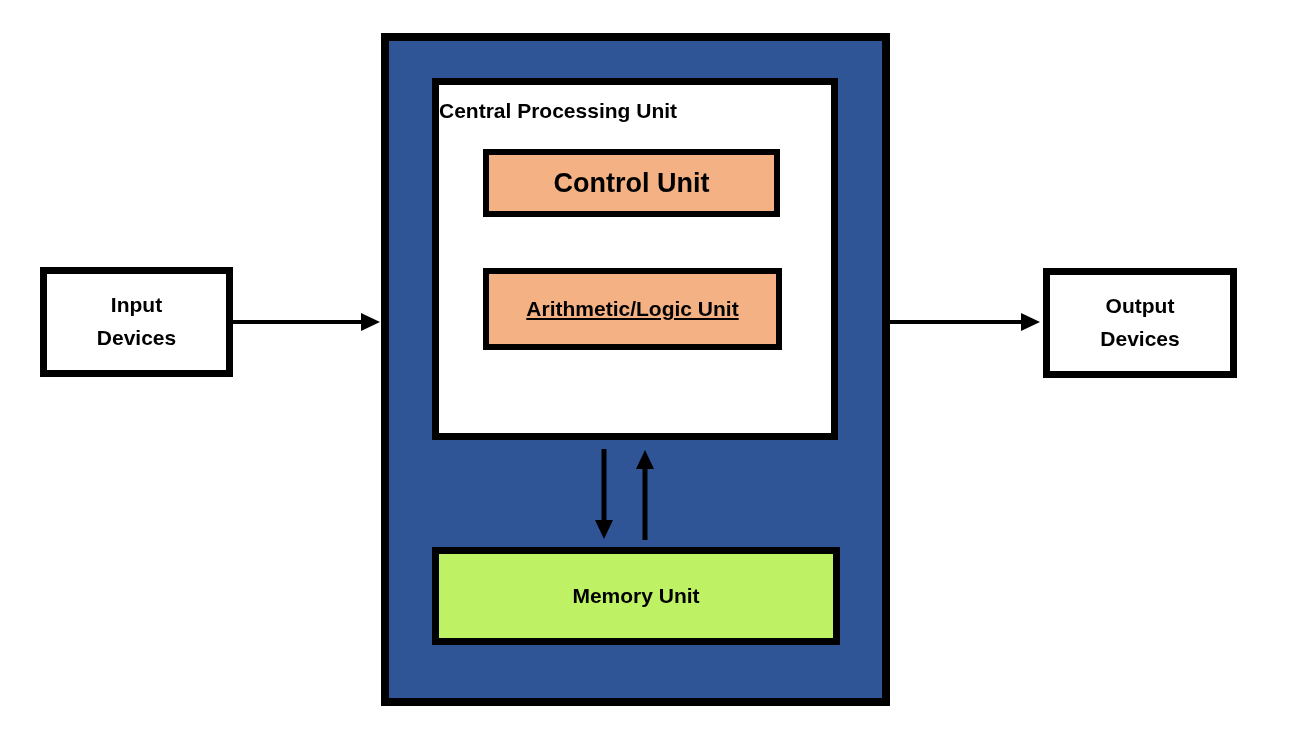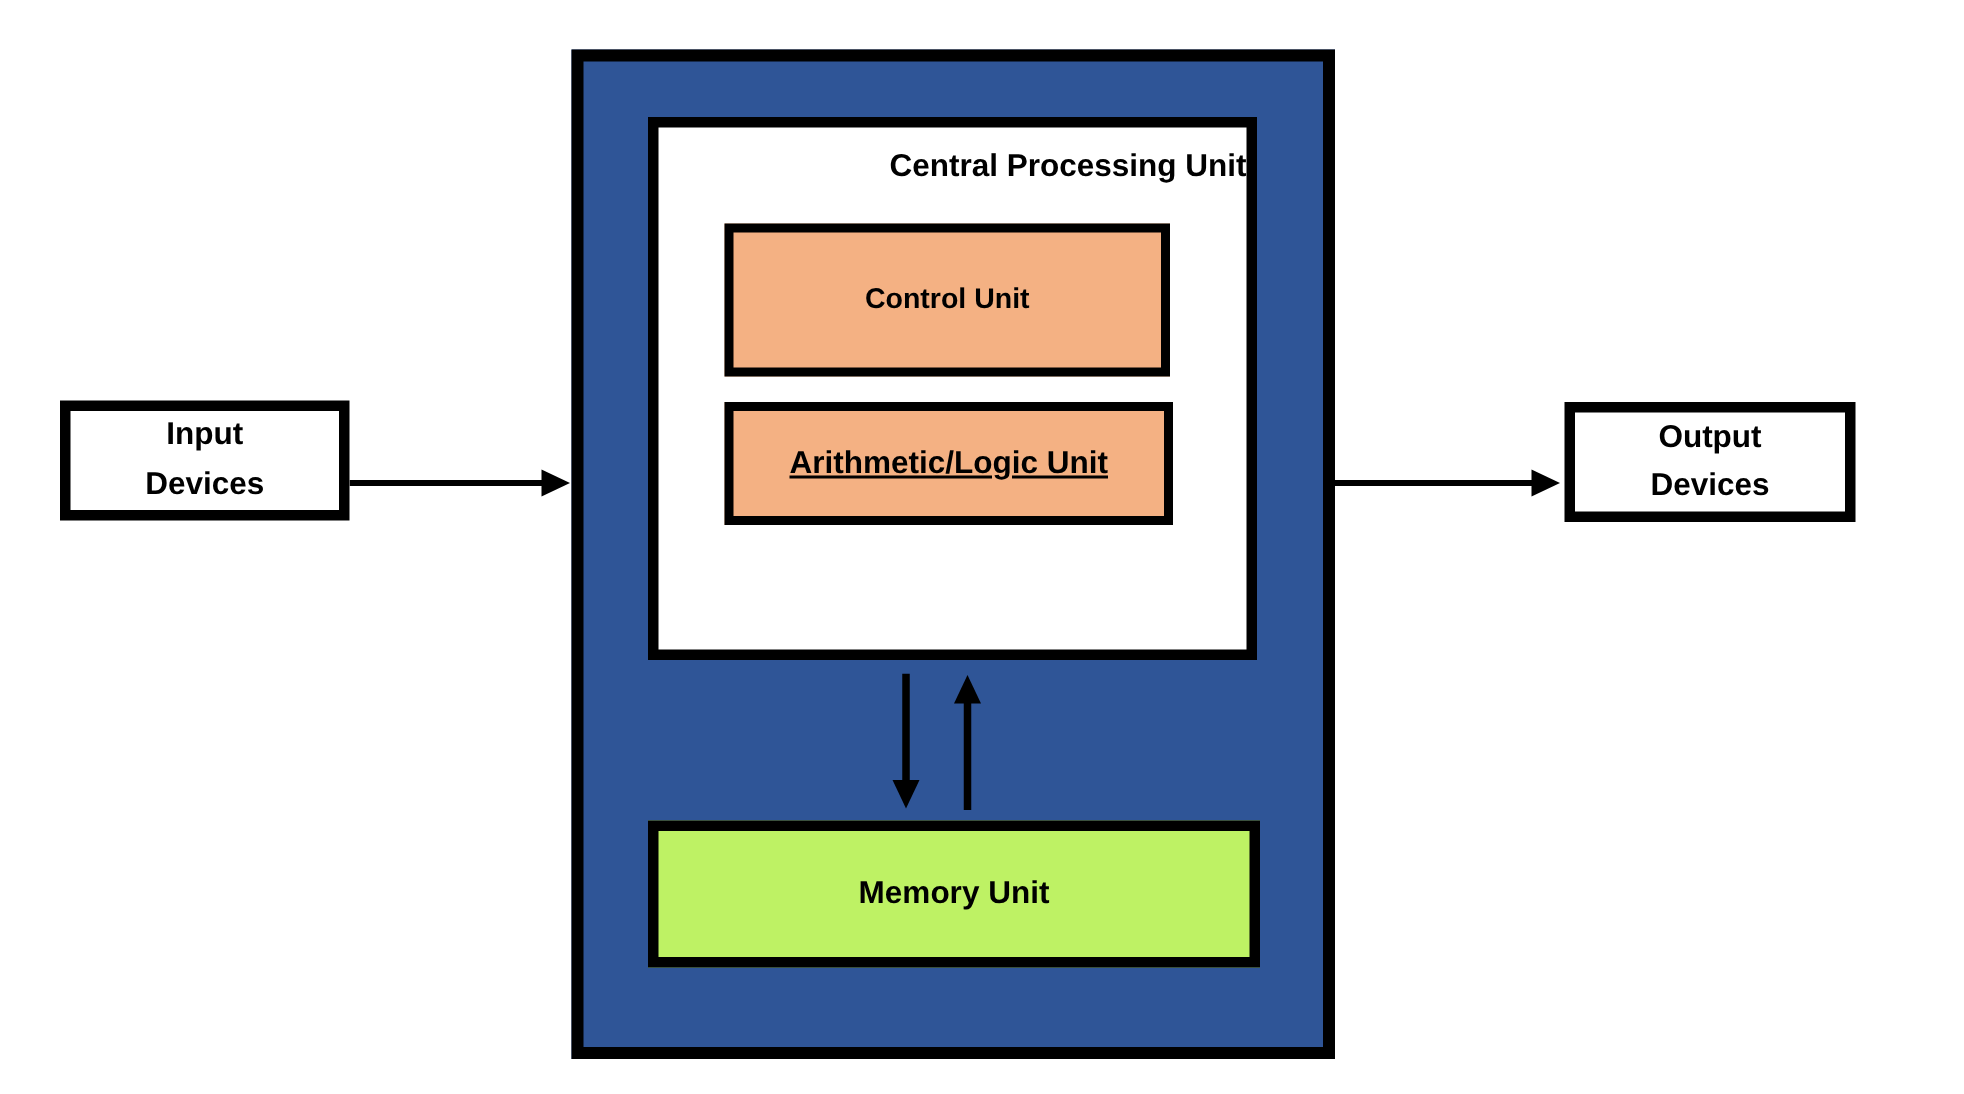--- a/index.html
+++ b/index.html
@@ -28,45 +28,45 @@
     border-width: 8px;
   }
   .cpu-box {
     left: 432px; top: 78px;
     width: 406px; height: 362px;
     border-width: 7px;
     display: block;
   }
   .cpu-title {
     margin-top: 14px;
-    text-align: right;
+    text-align: left;
     font-size: 21px;
     font-weight: bold;
   }
   .control-unit {
     left: 483px; top: 149px;
-    width: 297px; height: 102px;
+    width: 297px; height: 68px;
     border-width: 6px;
-    font-size: 19px;
+    font-size: 27px;
   }
   .alu-unit {
     left: 483px; top: 268px;
     width: 299px; height: 82px;
     border-width: 6px;
     font-size: 21px;
     text-decoration: underline;
   }
   .memory-box {
     left: 432px; top: 547px;
     width: 408px; height: 98px;
     border-width: 7px;
     font-size: 21px;
   }
   .io-box {
-    width: 193px; height: 80px;
+    width: 193px; height: 110px;
     border-width: 7px;
     font-size: 21px;
     flex-direction: column;
     line-height: 1.55;
   }
   .input-box { left: 40px; top: 267px; }
   .output-box { left: 1043px; top: 268px; width: 194px; }
   svg.arrow { position: absolute; display: block; }
 </style>
 </head>
@@ -90,21 +90,21 @@
 
   <div class="box memory-box" style="background-color: #bef264; border-color: rgb(0, 0, 0);">
     <span>Memory Unit</span>
   </div>
 
   <div class="box io-box input-box" style="background-color: rgb(255, 255, 255); border-color: rgb(0, 0, 0);">
     <span>Input</span>
     <span>Devices</span>
   </div>
 
-  <div class="box io-box output-box" style="background-color: rgb(255, 255, 255); border-color: rgb(0, 0, 0); justify-content: flex-end;">
+  <div class="box io-box output-box" style="background-color: rgb(255, 255, 255); border-color: rgb(0, 0, 0);">
     <span>Output</span>
     <span>Devices</span>
   </div>
 
   <svg class="arrow" style="left:233px; top:308px;" width="148" height="28">
     <line x1="0" y1="14" x2="129" y2="14" stroke-width="4" style="stroke: rgb(0, 0, 0);"></line>
     <polygon points="128,5 147,14 128,23" style="fill: rgb(0, 0, 0);"></polygon>
   </svg>
 
   <svg class="arrow" style="left:890px; top:308px;" width="151" height="28">

